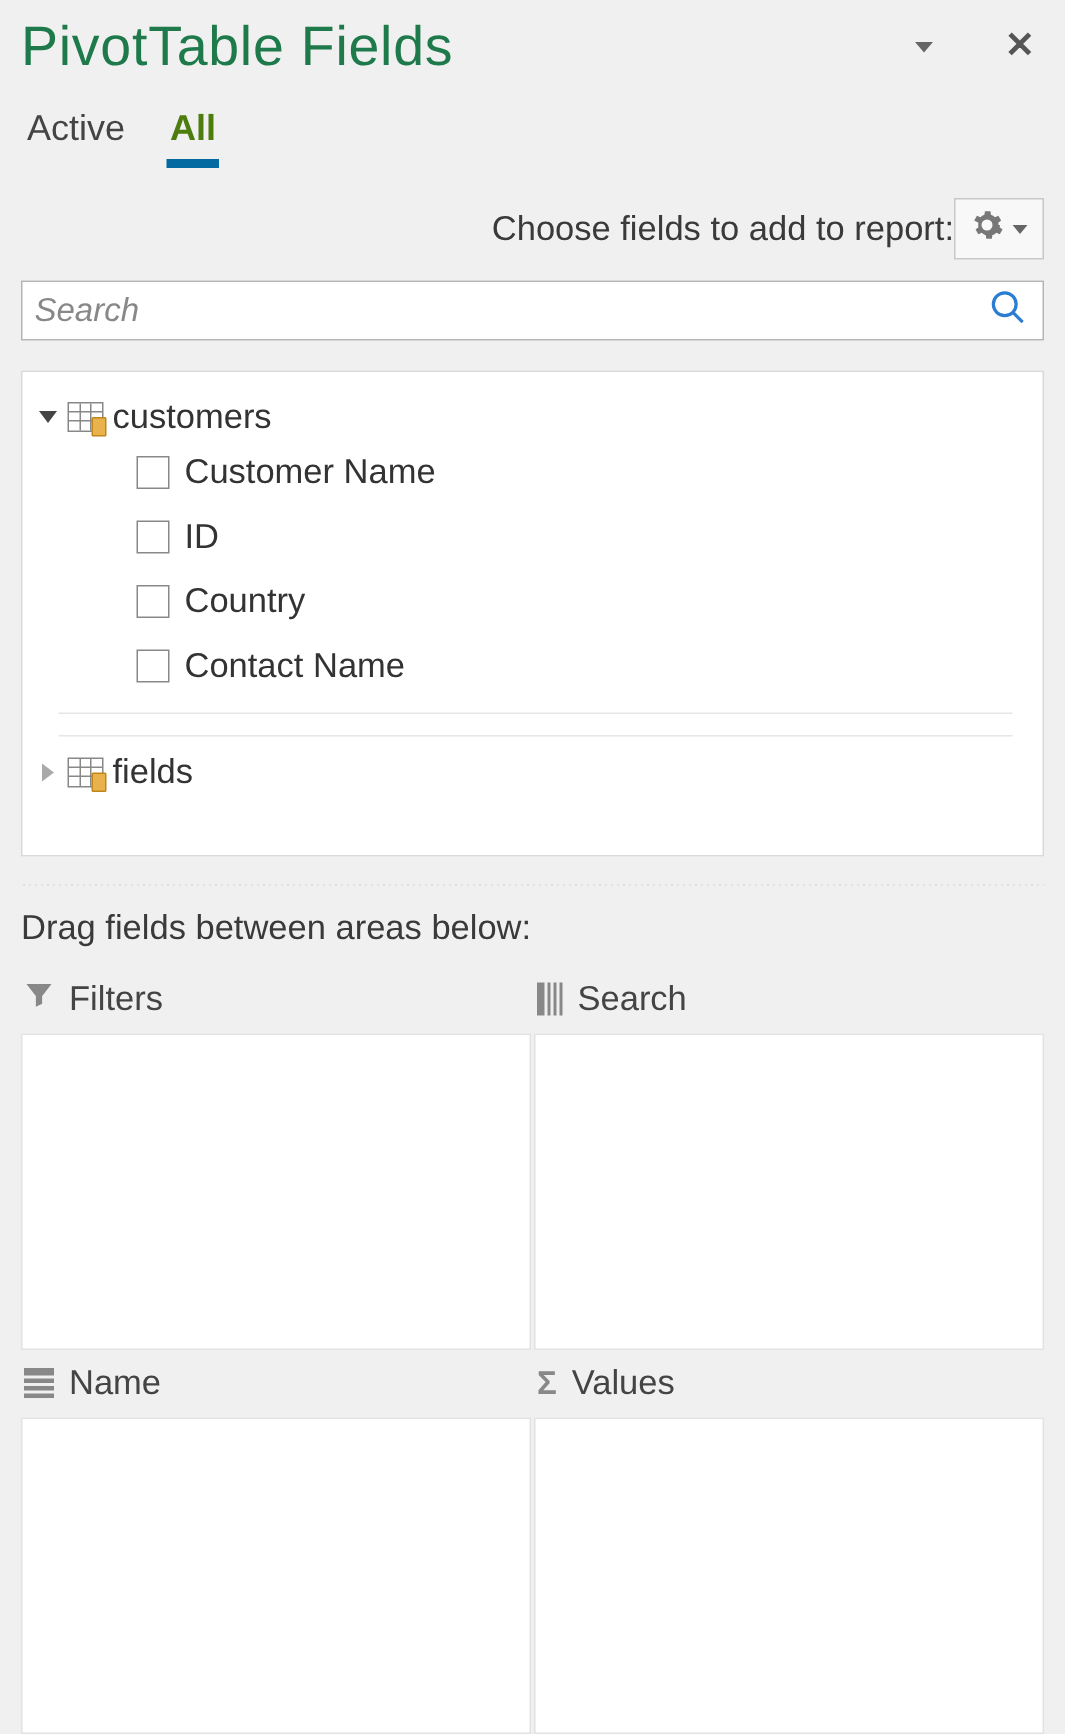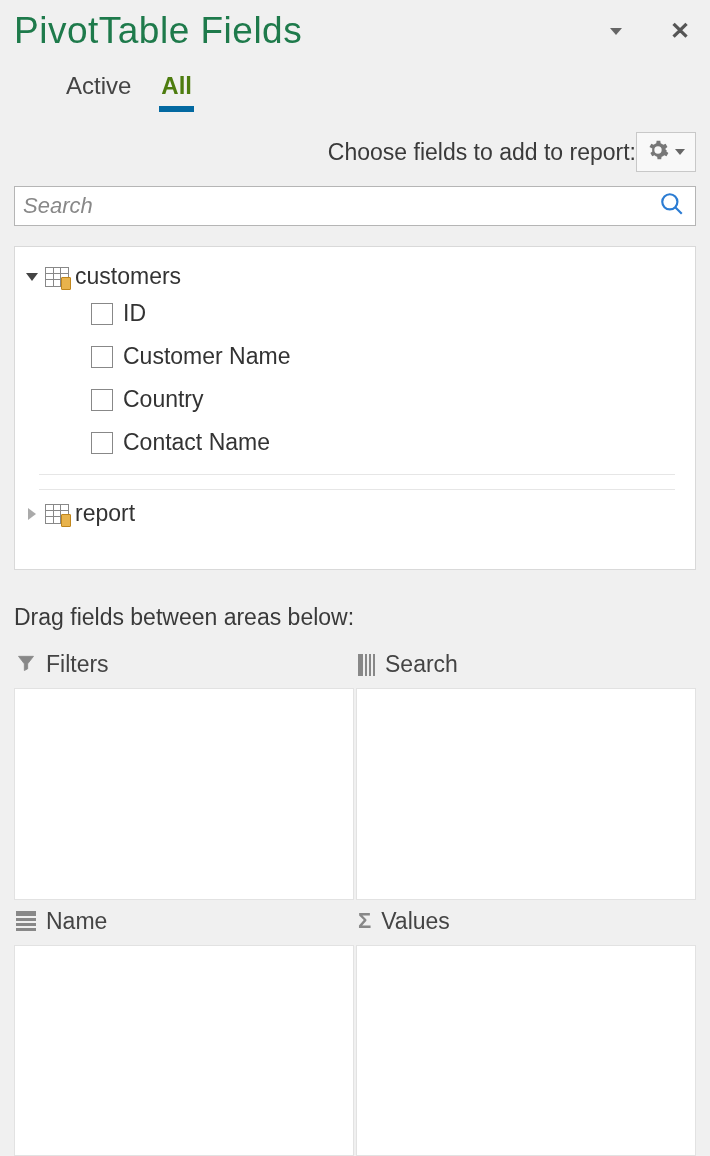--- a/index.html
+++ b/index.html
@@ -53,21 +53,20 @@
     font-weight: bold;
   }
 
   
   .tabs {
     margin-top: 18px;
     display: flex;
     gap: 26px;
     font-size: 24px;
     padding-left: 2px;
-    margin-left: 48px;
   }
   .tab {
     padding: 2px 2px 6px 2px;
     cursor: pointer;
     color: #444;
   }
   .tab.active {
     font-weight: 700;
     color: #4d7c0f;
     border-bottom: 6px solid #0369a1;
@@ -308,46 +307,46 @@
     <div class="table-row">
       <span class="tree-toggle">
           <span class="tri-down" style="transform: rotate(0deg);border-top-color:#444;"></span>
         </span>
       <span class="table-icon"></span>
       <span class="table-label">customers</span>
     </div>
 
     <div class="field-row">
       <span class="checkbox"></span>
-      <span class="field-label">ID</span>
+      <span class="field-label">Customer Name</span>
     </div>
     <div class="field-row">
       <span class="checkbox"></span>
-      <span class="field-label">Customer Name</span>
+      <span class="field-label">ID</span>
     </div>
     <div class="field-row">
       <span class="checkbox"></span>
       <span class="field-label">Country</span>
     </div>
     <div class="field-row">
       <span class="checkbox"></span>
       <span class="field-label">Contact Name</span>
     </div>
 
     <div class="sep"></div>
 
 
     <div class="sep" style="margin-top:14px"></div>
 
     <div class="table-row">
       <span class="tree-toggle">
           <span class="tri-right"></span>
         </span>
       <span class="table-icon"></span>
-      <span class="table-label">report</span>
+      <span class="table-label">fields</span>
     </div>
 
   </div>
 
   <div class="dotsep"></div>
 
   <div class="drag-label">Drag fields between areas below:</div>
 
   <div class="areas">
 

